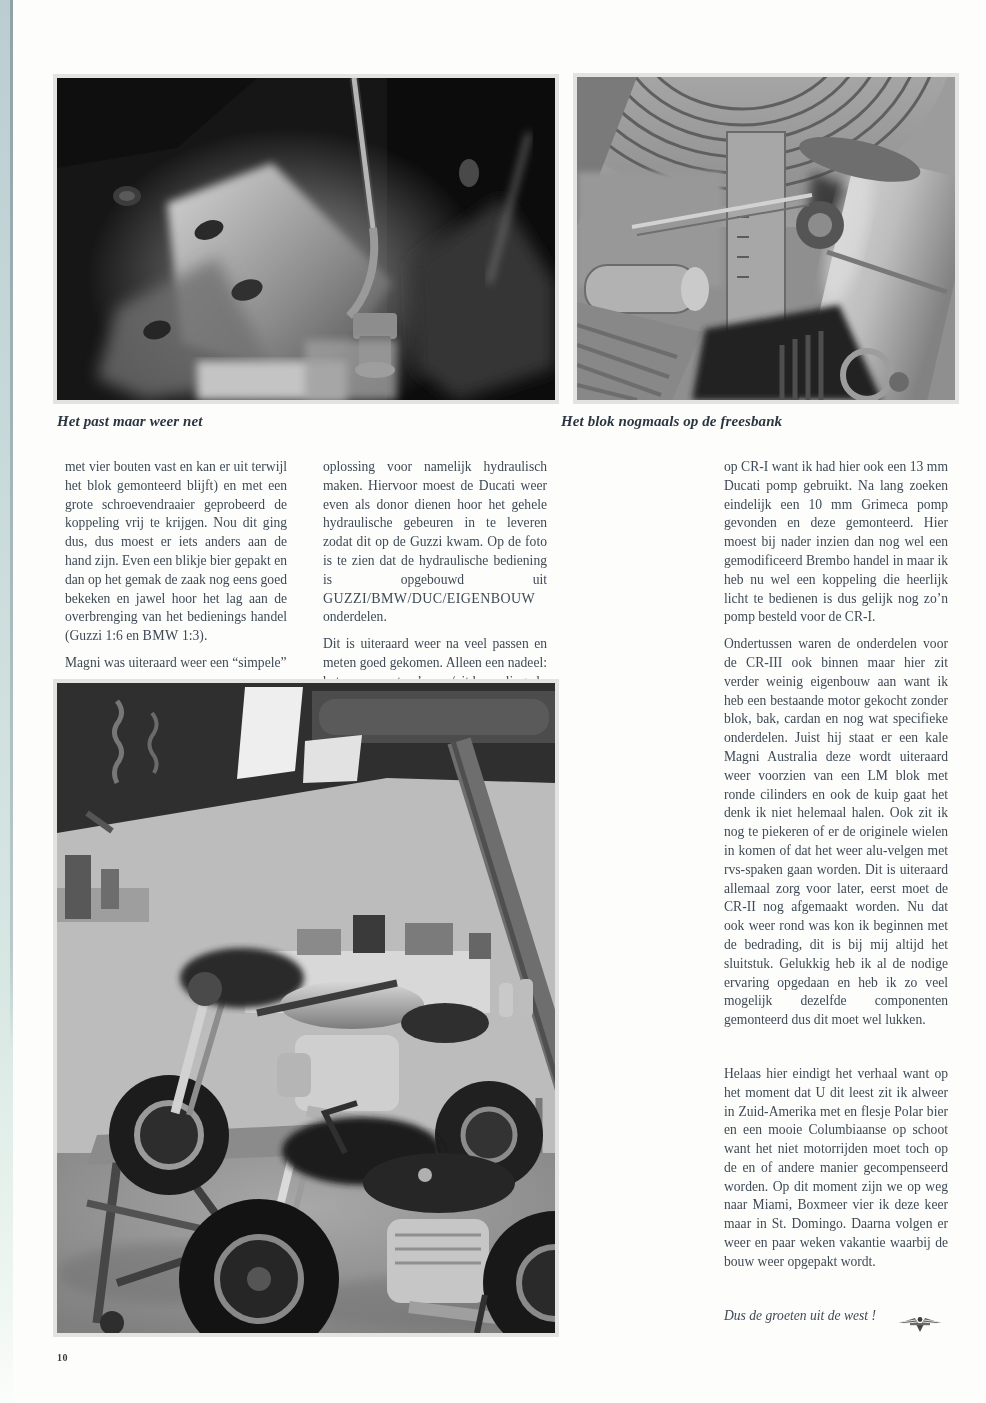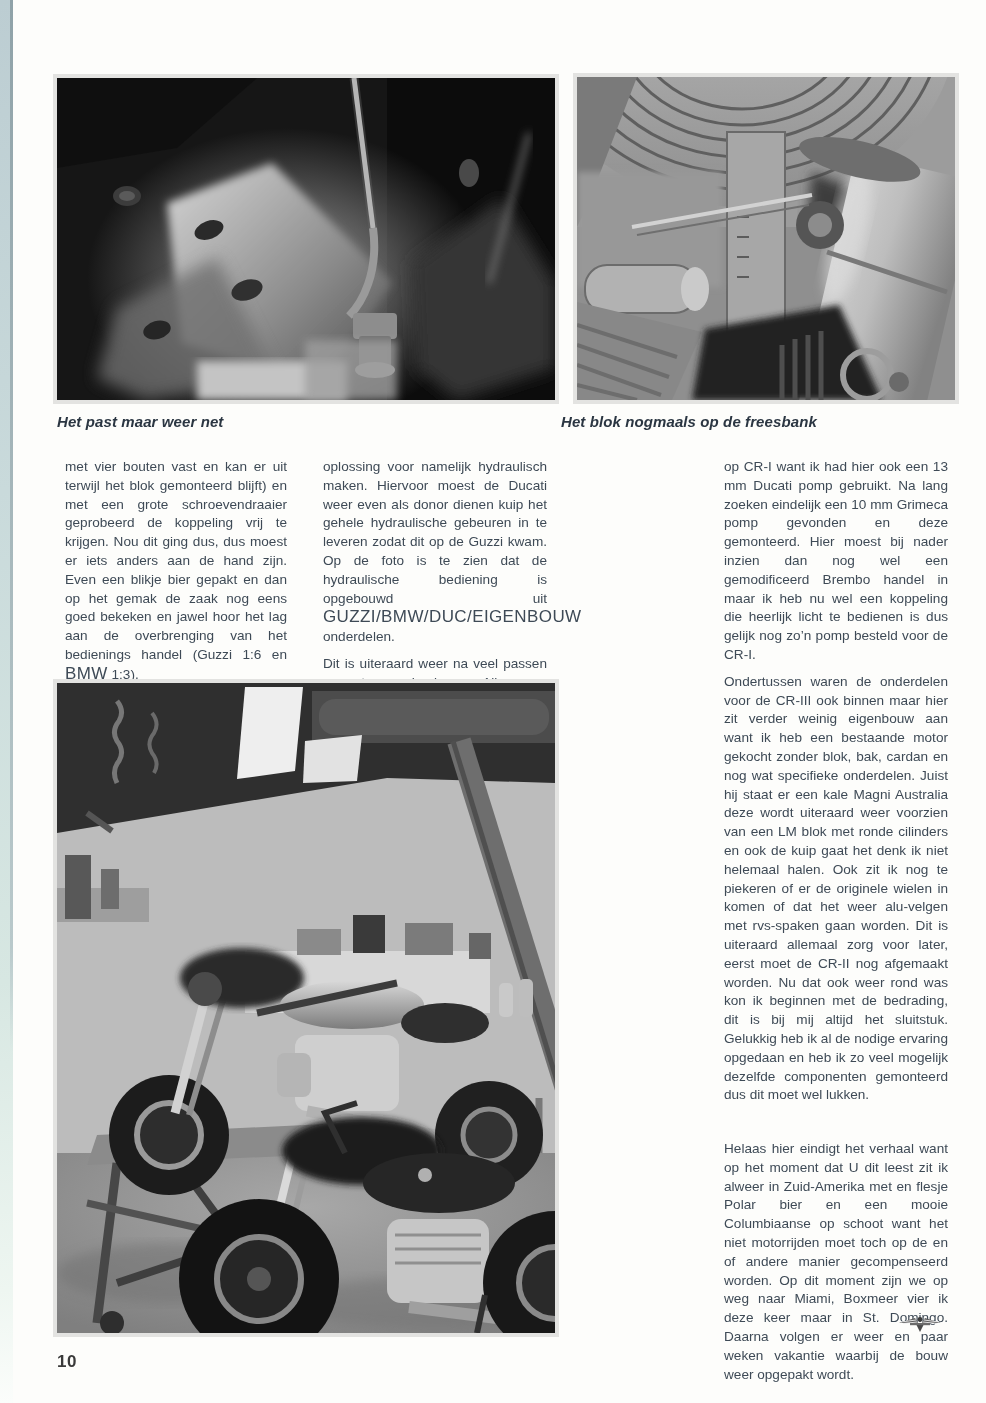--- a/index.html
+++ b/index.html
@@ -1,19 +1,19 @@
 <!DOCTYPE html>
 <html><head>
 <meta charset="utf-8">
 <style>
   html,body { margin:0; padding:0; background:#ffffff; }
   .page {
     position:relative; width:986px; height:1403px; overflow:hidden;
     background:#fdfdfb;
-    font-family:Liberation Sans, sans-serif;
+    font-family:Liberation Serif, serif;
   }
   .edge-bar {
     position:absolute; left:0; top:0; width:13px; height:1403px;
     background:linear-gradient(180deg,#bccdd2 0%, #c9dadb 35%, #d7e7e2 70%, #eef6f1 92%, #fbfdfb 100%);
   }
   .edge-bar::after{
     content:""; position:absolute; right:0; top:0; width:3px; height:75%;
     background:linear-gradient(180deg,#8fa2a8,#b9c9cb 90%, transparent);
   }
   .photo {
@@ -34,25 +34,25 @@
   .col {
     position:absolute; top:450px; width:240px;
     font-size:13.6px; line-height:18.8px; text-align:justify;
     color:#3e4a56;
   }
   .col p { margin:8px; }
   .col .vgap { height:19px; }
   .col1 { left:57px;  width:238px; }
   .col2 { left:315px; width:240px; }
   .col3 { left:716px; width:240px; }
-  .sc { font-size:17px; letter-spacing:0.4px; }
+  .sc { font-size:14px; letter-spacing:0.4px; }
   .italic { font-style:italic; }
   .page-number {
     position:absolute; left:57px; top:1352px;
-    font-size:17px; font-weight:bold; color:#3a3a3a; letter-spacing:0.5px;text-align:right;
+    font-size:10px; font-weight:bold; color:#3a3a3a; letter-spacing:0.5px;text-align:right;
   }
   .eagle { position:absolute; left:898px; top:1314px; width:44px; height:22px; }
 </style>
 </head>
 <body>
 
 <div class="page">
 
   <div class="edge-bar"></div>
 
@@ -176,21 +176,21 @@
 
   <div class="caption cap-left">Het past maar weer net</div>
   <div class="caption cap-right">Het blok nogmaals op de freesbank</div>
 
   <div class="col col1">
     <p><span>met vier bouten vast en kan er uit terwijl het blok gemonteerd blijft) en met een grote schroevendraaier geprobeerd de koppeling vrij te krijgen. Nou dit ging dus, dus moest er iets anders aan de hand zijn. Even een blikje bier gepakt en dan op het gemak de zaak nog eens goed bekeken en jawel hoor het lag aan de overbrenging van het bedienings handel (Guzzi 1:6 en </span><span class="sc">BMW</span><span> 1:3).</span></p>
     <p>Magni was uiteraard weer een “simpele”</p>
   </div>
 
   <div class="col col2">
-    <p><span>oplossing voor namelijk hydraulisch maken. Hiervoor moest de Ducati weer even als donor dienen kuip het gehele hydraulische gebeuren in te leveren zodat dit op de Guzzi kwam. Op de foto is te zien dat de hydraulische bediening is opgebouwd uit </span><span class="sc">GUZZI/BMW/DUC/EIGENBOUW</span><span> onderdelen.</span></p>
+    <p><span>oplossing voor namelijk hydraulisch maken. Hiervoor moest de Ducati weer even als donor dienen hoor het gehele hydraulische gebeuren in te leveren zodat dit op de Guzzi kwam. Op de foto is te zien dat de hydraulische bediening is opgebouwd uit </span><span class="sc">GUZZI/BMW/DUC/EIGENBOUW</span><span> onderdelen.</span></p>
     <p>Dit is uiteraard weer na veel passen en meten goed gekomen. Alleen een nadeel: het was nu net zo’n aan/uit koppeling als</p>
   </div>
 
   <div class="col col3">
     <p>op CR-I want ik had hier ook een 13 mm Ducati pomp gebruikt. Na lang zoeken eindelijk een 10 mm Grimeca pomp gevonden en deze gemonteerd. Hier moest bij nader inzien dan nog wel een gemodificeerd Brembo handel in maar ik heb nu wel een koppeling die heerlijk licht te bedienen is dus gelijk nog zo’n pomp besteld voor de CR-I.</p>
     <p>Ondertussen waren de onderdelen voor de CR-III ook binnen maar hier zit verder weinig eigenbouw aan want ik heb een bestaande motor gekocht zonder blok, bak, cardan en nog wat specifieke onderdelen. Juist hij staat er een kale Magni Australia deze wordt uiteraard weer voorzien van een LM blok met ronde cilinders en ook de kuip gaat het denk ik niet helemaal halen. Ook zit ik nog te piekeren of er de originele wielen in komen of dat het weer alu-velgen met rvs-spaken gaan worden. Dit is uiteraard allemaal zorg voor later, eerst moet de CR-II nog afgemaakt worden. Nu dat ook weer rond was kon ik beginnen met de bedrading, dit is bij mij altijd het sluitstuk. Gelukkig heb ik al de nodige ervaring opgedaan en heb ik zo veel mogelijk dezelfde componenten gemonteerd dus dit moet wel lukken.</p>
     <div class="vgap"></div>
     <p>Helaas hier eindigt het verhaal want op het moment dat U dit leest zit ik alweer in Zuid-Amerika met en flesje Polar bier en een mooie Columbiaanse op schoot want het niet motorrijden moet toch op de en of andere manier gecompenseerd worden. Op dit moment zijn we op weg naar Miami, Boxmeer vier ik deze keer maar in St. Domingo. Daarna volgen er weer en paar weken vakantie waarbij de bouw weer opgepakt wordt.</p>
     <div class="vgap"></div>
     <p class="italic">Dus de groeten uit de west !</p>

